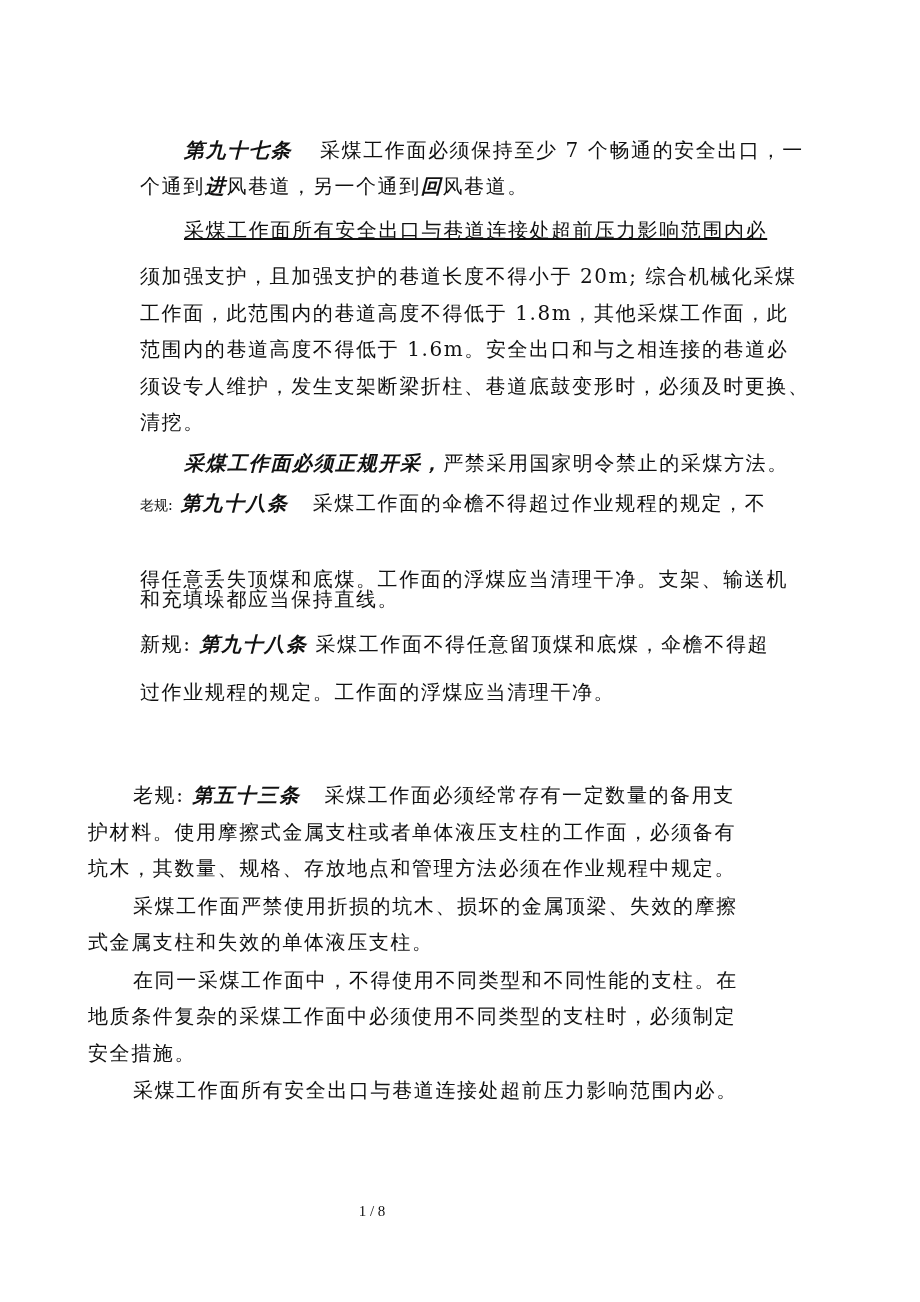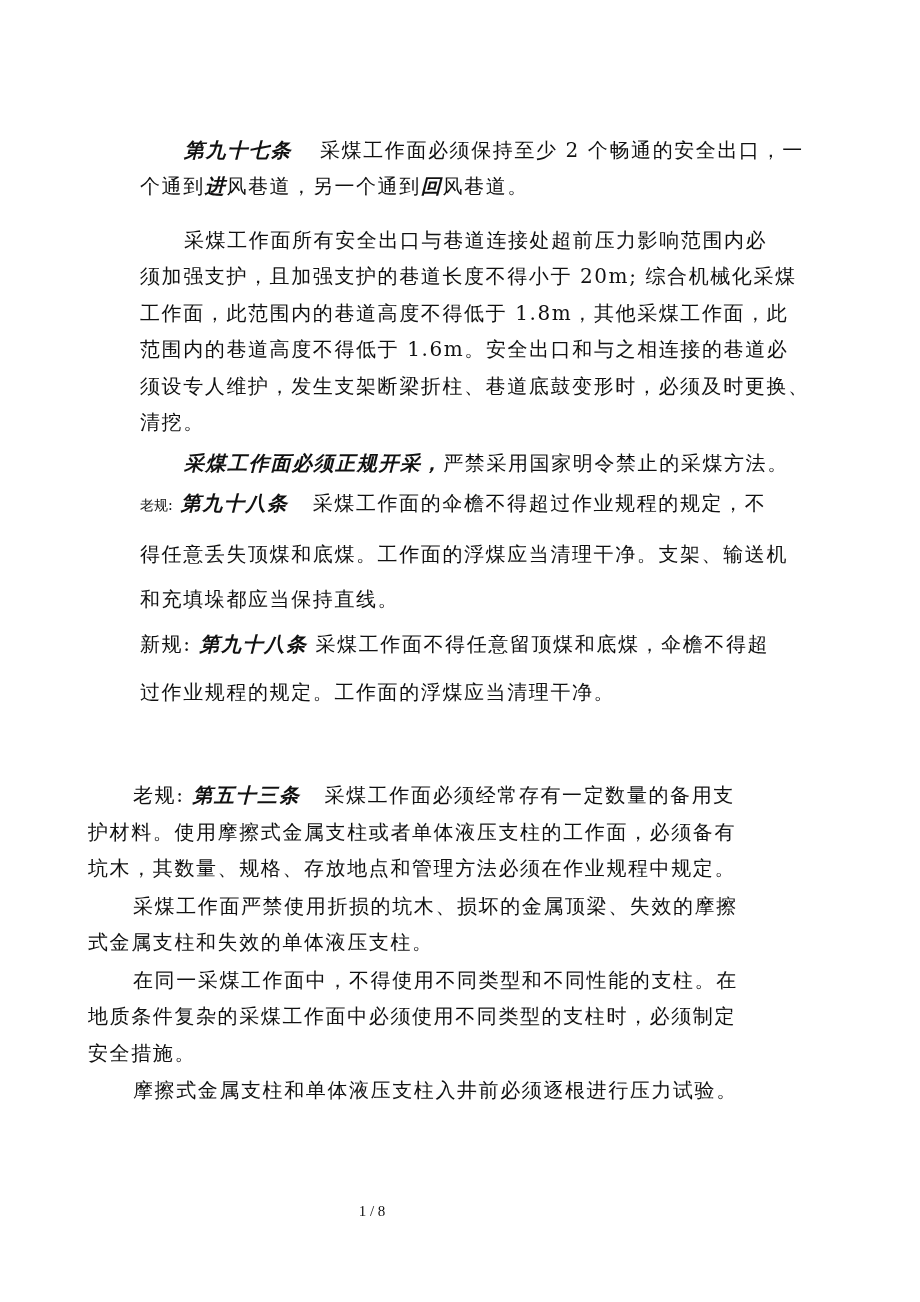--- a/index.html
+++ b/index.html
@@ -10,58 +10,58 @@
   .small { font-size: 14px; letter-spacing: 0; }
   .pagenum { position: absolute; left: 0; width: 744px; top: 1203px; text-align: center;
              font-family: "Liberation Serif", serif; font-size: 15px; }
 </style>
 </head>
 <body>
 
 <div>
 
   <div class="line" style="left:184px; top:138px;">
-    <span class="b">第九十七条</span><span style="display:inline-block;width:28px;"></span><span>采煤工作面必须保持至少 2 个畅通的安全出口，一</span>
+    <span class="b">第九十七条</span><span style="display:inline-block;width:28px;"></span><span>采煤工作面必须保持至少 7 个畅通的安全出口，一</span>
   </div>
   <div class="line" style="left:140px; top:174px;">
     <span>个通到</span><span class="b">进</span><span>风巷道，另一个通到</span><span class="b">回</span><span>风巷道。</span>
   </div>
 
-  <div class="line" style="left:184px; top:228px;">采煤工作面所有安全出口与巷道连接处超前压力影响范围内必</div>
+  <div class="line" style="left:184px; top:218px;text-decoration:underline;">采煤工作面所有安全出口与巷道连接处超前压力影响范围内必</div>
   <div class="line" style="left:140px; top:264px;">须加强支护，且加强支护的巷道长度不得小于 20m; 综合机械化采煤</div>
   <div class="line" style="left:140px; top:301px;">工作面，此范围内的巷道高度不得低于 1.8m，其他采煤工作面，此</div>
   <div class="line" style="left:140px; top:337px;">范围内的巷道高度不得低于 1.6m。安全出口和与之相连接的巷道必</div>
   <div class="line" style="left:140px; top:374px;">须设专人维护，发生支架断梁折柱、巷道底鼓变形时，必须及时更换、</div>
   <div class="line" style="left:140px; top:410px;">清挖。</div>
 
   <div class="line" style="left:184px; top:451px;">
     <span class="b">采煤工作面必须正规开采，</span><span>严禁采用国家明令禁止的采煤方法。</span>
   </div>
 
   <div class="line" style="left:140px; top:491px;">
     <span class="small">老规:</span>
     <span class="b">第九十八条</span><span style="display:inline-block;width:24px;"></span><span>采煤工作面的伞檐不得超过作业规程的规定，不</span>
   </div>
-  <div class="line" style="left:140px; top:542px;">得任意丢失顶煤和底煤。工作面的浮煤应当清理干净。支架、输送机</div>
+  <div class="line" style="left:140px; top:567px;">得任意丢失顶煤和底煤。工作面的浮煤应当清理干净。支架、输送机</div>
   <div class="line" style="left:140px; top:587px;">和充填垛都应当保持直线。</div>
 
   <div class="line" style="left:140px; top:632px;">
     <span>新规:</span>
     <span class="b">第九十八条</span>
     <span>采煤工作面不得任意留顶煤和底煤，伞檐不得超</span>
   </div>
   <div class="line" style="left:140px; top:680px;">过作业规程的规定。工作面的浮煤应当清理干净。</div>
 
   <div class="line" style="left:133px; top:783px;">
     <span>老规:</span>
     <span class="b">第五十三条</span><span style="display:inline-block;width:24px;"></span><span>采煤工作面必须经常存有一定数量的备用支</span>
   </div>
   <div class="line" style="left:88px; top:820px;">护材料。使用摩擦式金属支柱或者单体液压支柱的工作面，必须备有</div>
   <div class="line" style="left:88px; top:856px;">坑木，其数量、规格、存放地点和管理方法必须在作业规程中规定。</div>
   <div class="line" style="left:133px; top:894px;">采煤工作面严禁使用折损的坑木、损坏的金属顶梁、失效的摩擦</div>
   <div class="line" style="left:88px; top:930px;">式金属支柱和失效的单体液压支柱。</div>
   <div class="line" style="left:133px; top:968px;">在同一采煤工作面中，不得使用不同类型和不同性能的支柱。在</div>
   <div class="line" style="left:88px; top:1004px;">地质条件复杂的采煤工作面中必须使用不同类型的支柱时，必须制定</div>
   <div class="line" style="left:88px; top:1041px;">安全措施。</div>
-  <div class="line" style="left:133px; top:1078px;">摩擦式金属支柱和单体液压支柱入井前必须逐根进行压力试验。</div>
+  <div class="line" style="left:133px; top:1078px;">采煤工作面所有安全出口与巷道连接处超前压力影响范围内必。</div>
 
   <div class="pagenum">1 / 8</div>
 </div>
 
 </body></html>

